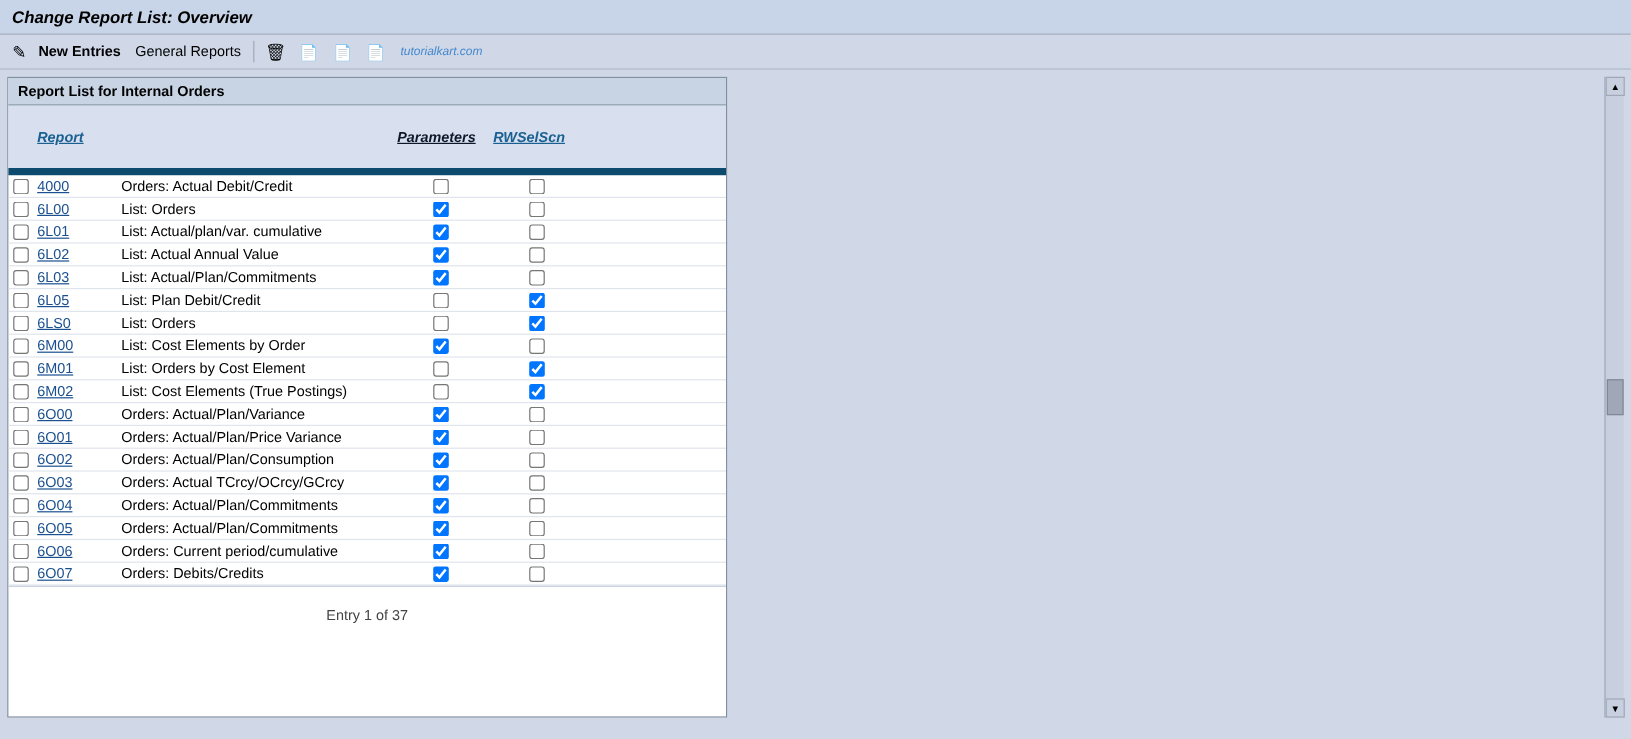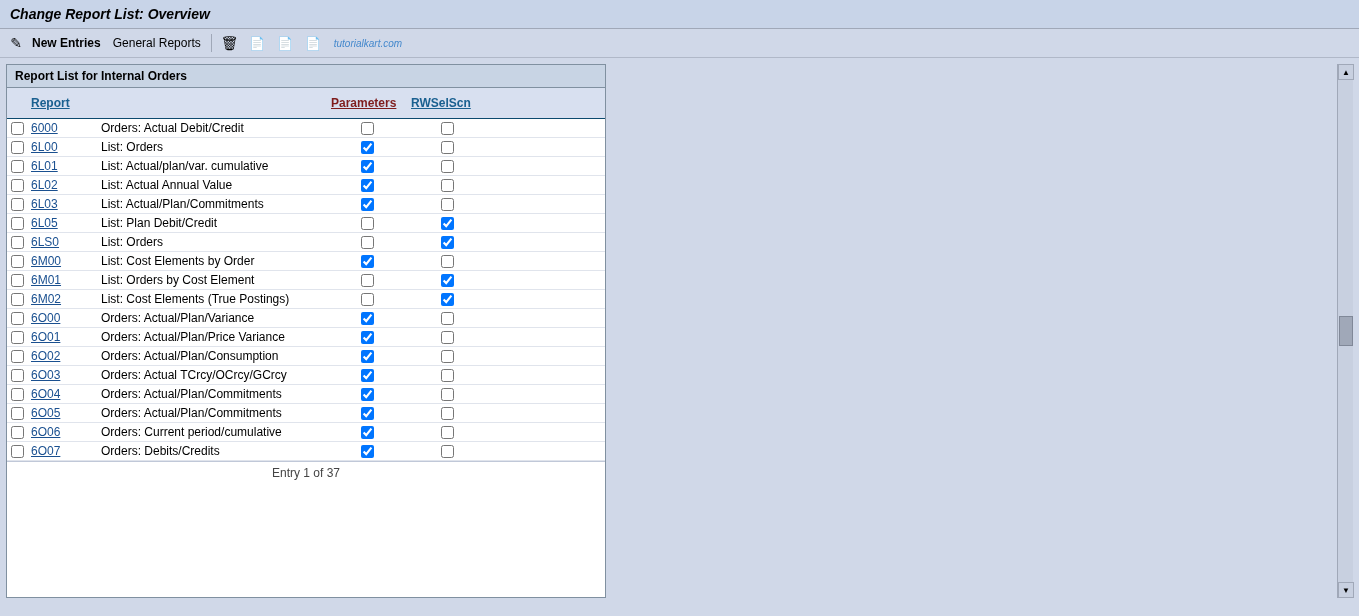--- a/index.html
+++ b/index.html
@@ -64,22 +64,23 @@
       background: #c8d4e4;
       padding: 4px 8px;
       font-weight: bold;
       font-size: 12px;
       border-bottom: 1px solid #8090a0;
     }
     .table-header {
       display: grid;
       grid-template-columns: 20px 70px 230px 80px 80px;
       background: #d8e0f0;
-      border-bottom: 1px solid #0c4a6e;
-      padding: 5px 0;
+      border-bottom: 6px solid #0c4a6e;
+      padding: 16px 0;
+      font-style: italic;
     }
     .table-header-cell {
       padding: 3px 4px;
       font-weight: bold;
       color: #1a6090;
       font-size: 12px;
     }
     .table-body {
       overflow-y: auto;
       max-height: 460px;
@@ -104,21 +105,21 @@
       align-items: center;
       justify-content: center;
     }
     input[type="checkbox"] {
       width: 13px;
       height: 13px;
       cursor: pointer;
     }
     .footer-text {
       text-align: center;
-      padding: 4px;
+      padding: 17px;
       font-size: 12px;
       color: #444;
       border-top: 1px solid #c0c8d8;
     }
     .scroll-btn {
       width: 16px;
       height: 16px;
       background: #c8d0e0;
       border: 1px solid #a0a8b8;
       display: flex;
@@ -166,29 +167,29 @@
 
 <div class="main-content">
   <div class="table-container">
     <div class="table-title">
       <span>Report List for Internal Orders</span>
     </div>
     <div class="table-header">
       <div class="table-header-cell"></div>
       <div class="table-header-cell" style="color:#1a6090;text-decoration:underline;cursor:pointer;">Report</div>
       <div class="table-header-cell"></div>
-      <div class="table-header-cell" style="color:#7f1d1d;text-decoration:underline;cursor:pointer;">Parameters</div>
+      <div class="table-header-cell" style="color:#0f172a;text-decoration:underline;cursor:pointer;">Parameters</div>
       <div class="table-header-cell" style="color:#1a6090;text-decoration:underline;cursor:pointer;">RWSelScn</div>
     </div>
     <div class="table-body" id="table-body">
     <div class="table-row">
           <div class="table-cell checkbox-cell">
             <input type="checkbox" style="">
           </div>
-          <div class="table-cell"><span class="report-code">6000</span></div>
+          <div class="table-cell"><span class="report-code">4000</span></div>
           <div class="table-cell">Orders: Actual Debit/Credit</div>
           <div class="table-cell checkbox-cell">
             <input type="checkbox" style="">
           </div>
           <div class="table-cell checkbox-cell">
             <input type="checkbox" style="">
           </div>
         </div>
         <div class="table-row">
           <div class="table-cell checkbox-cell">

